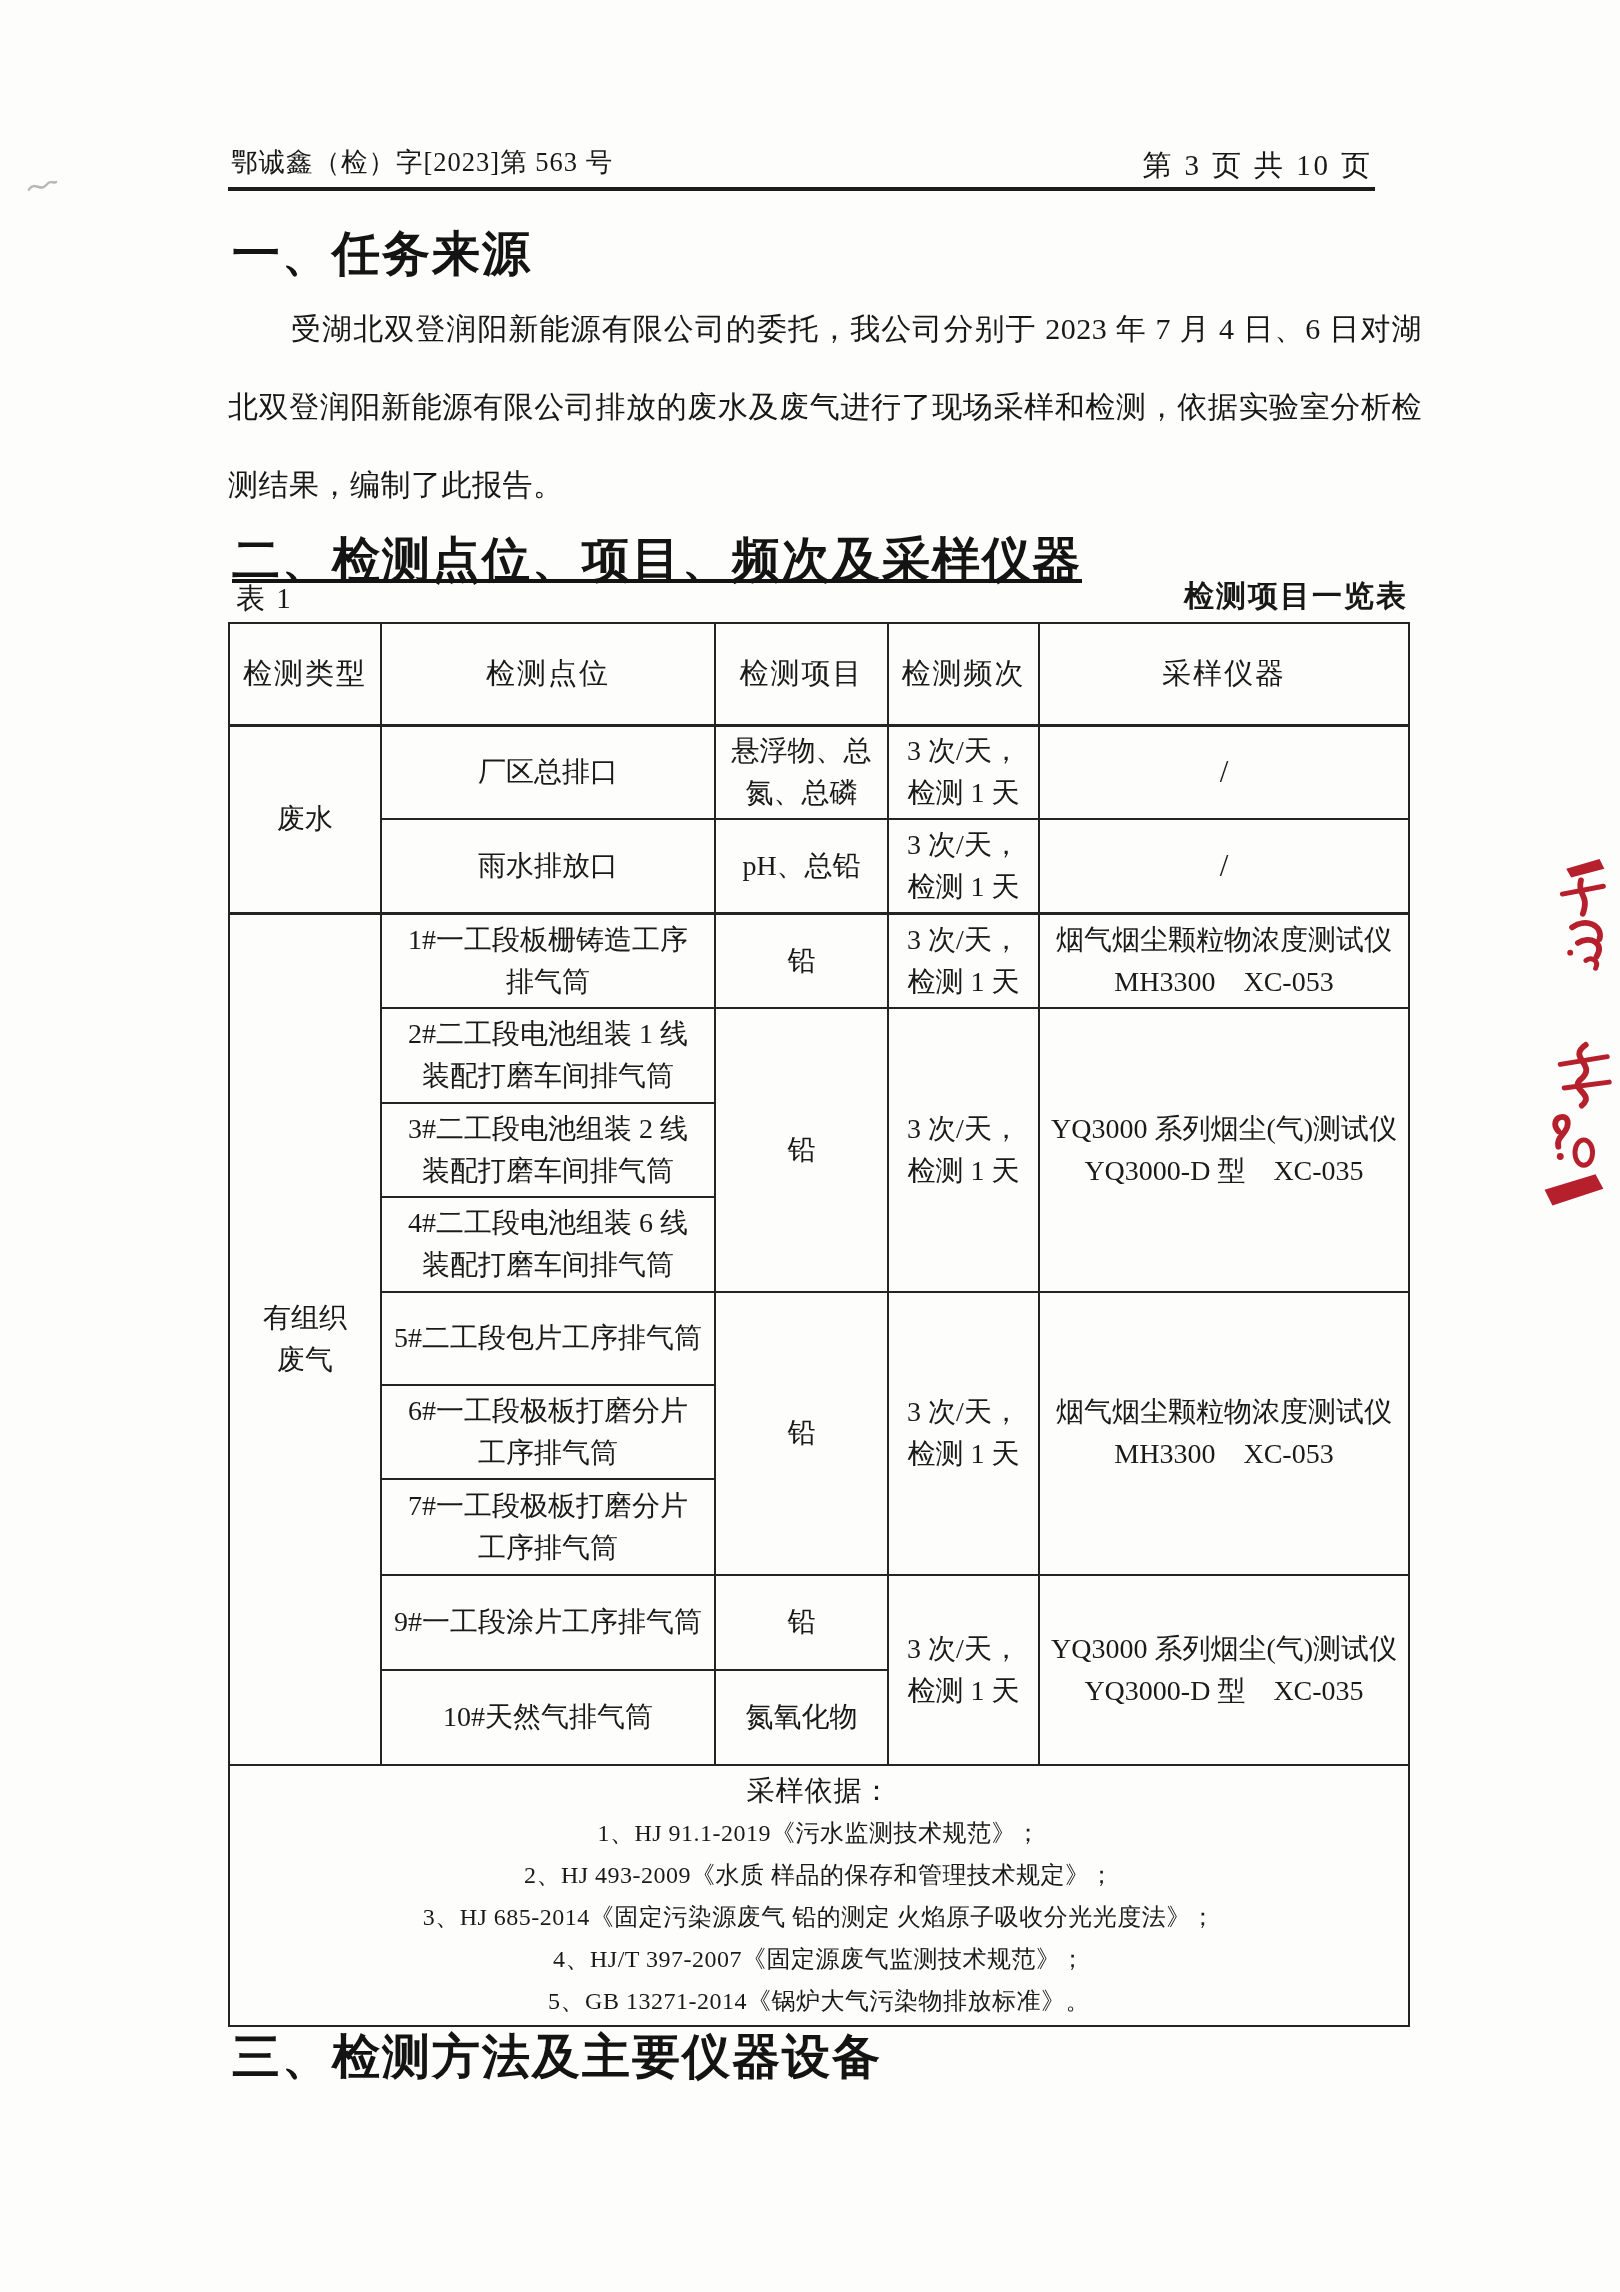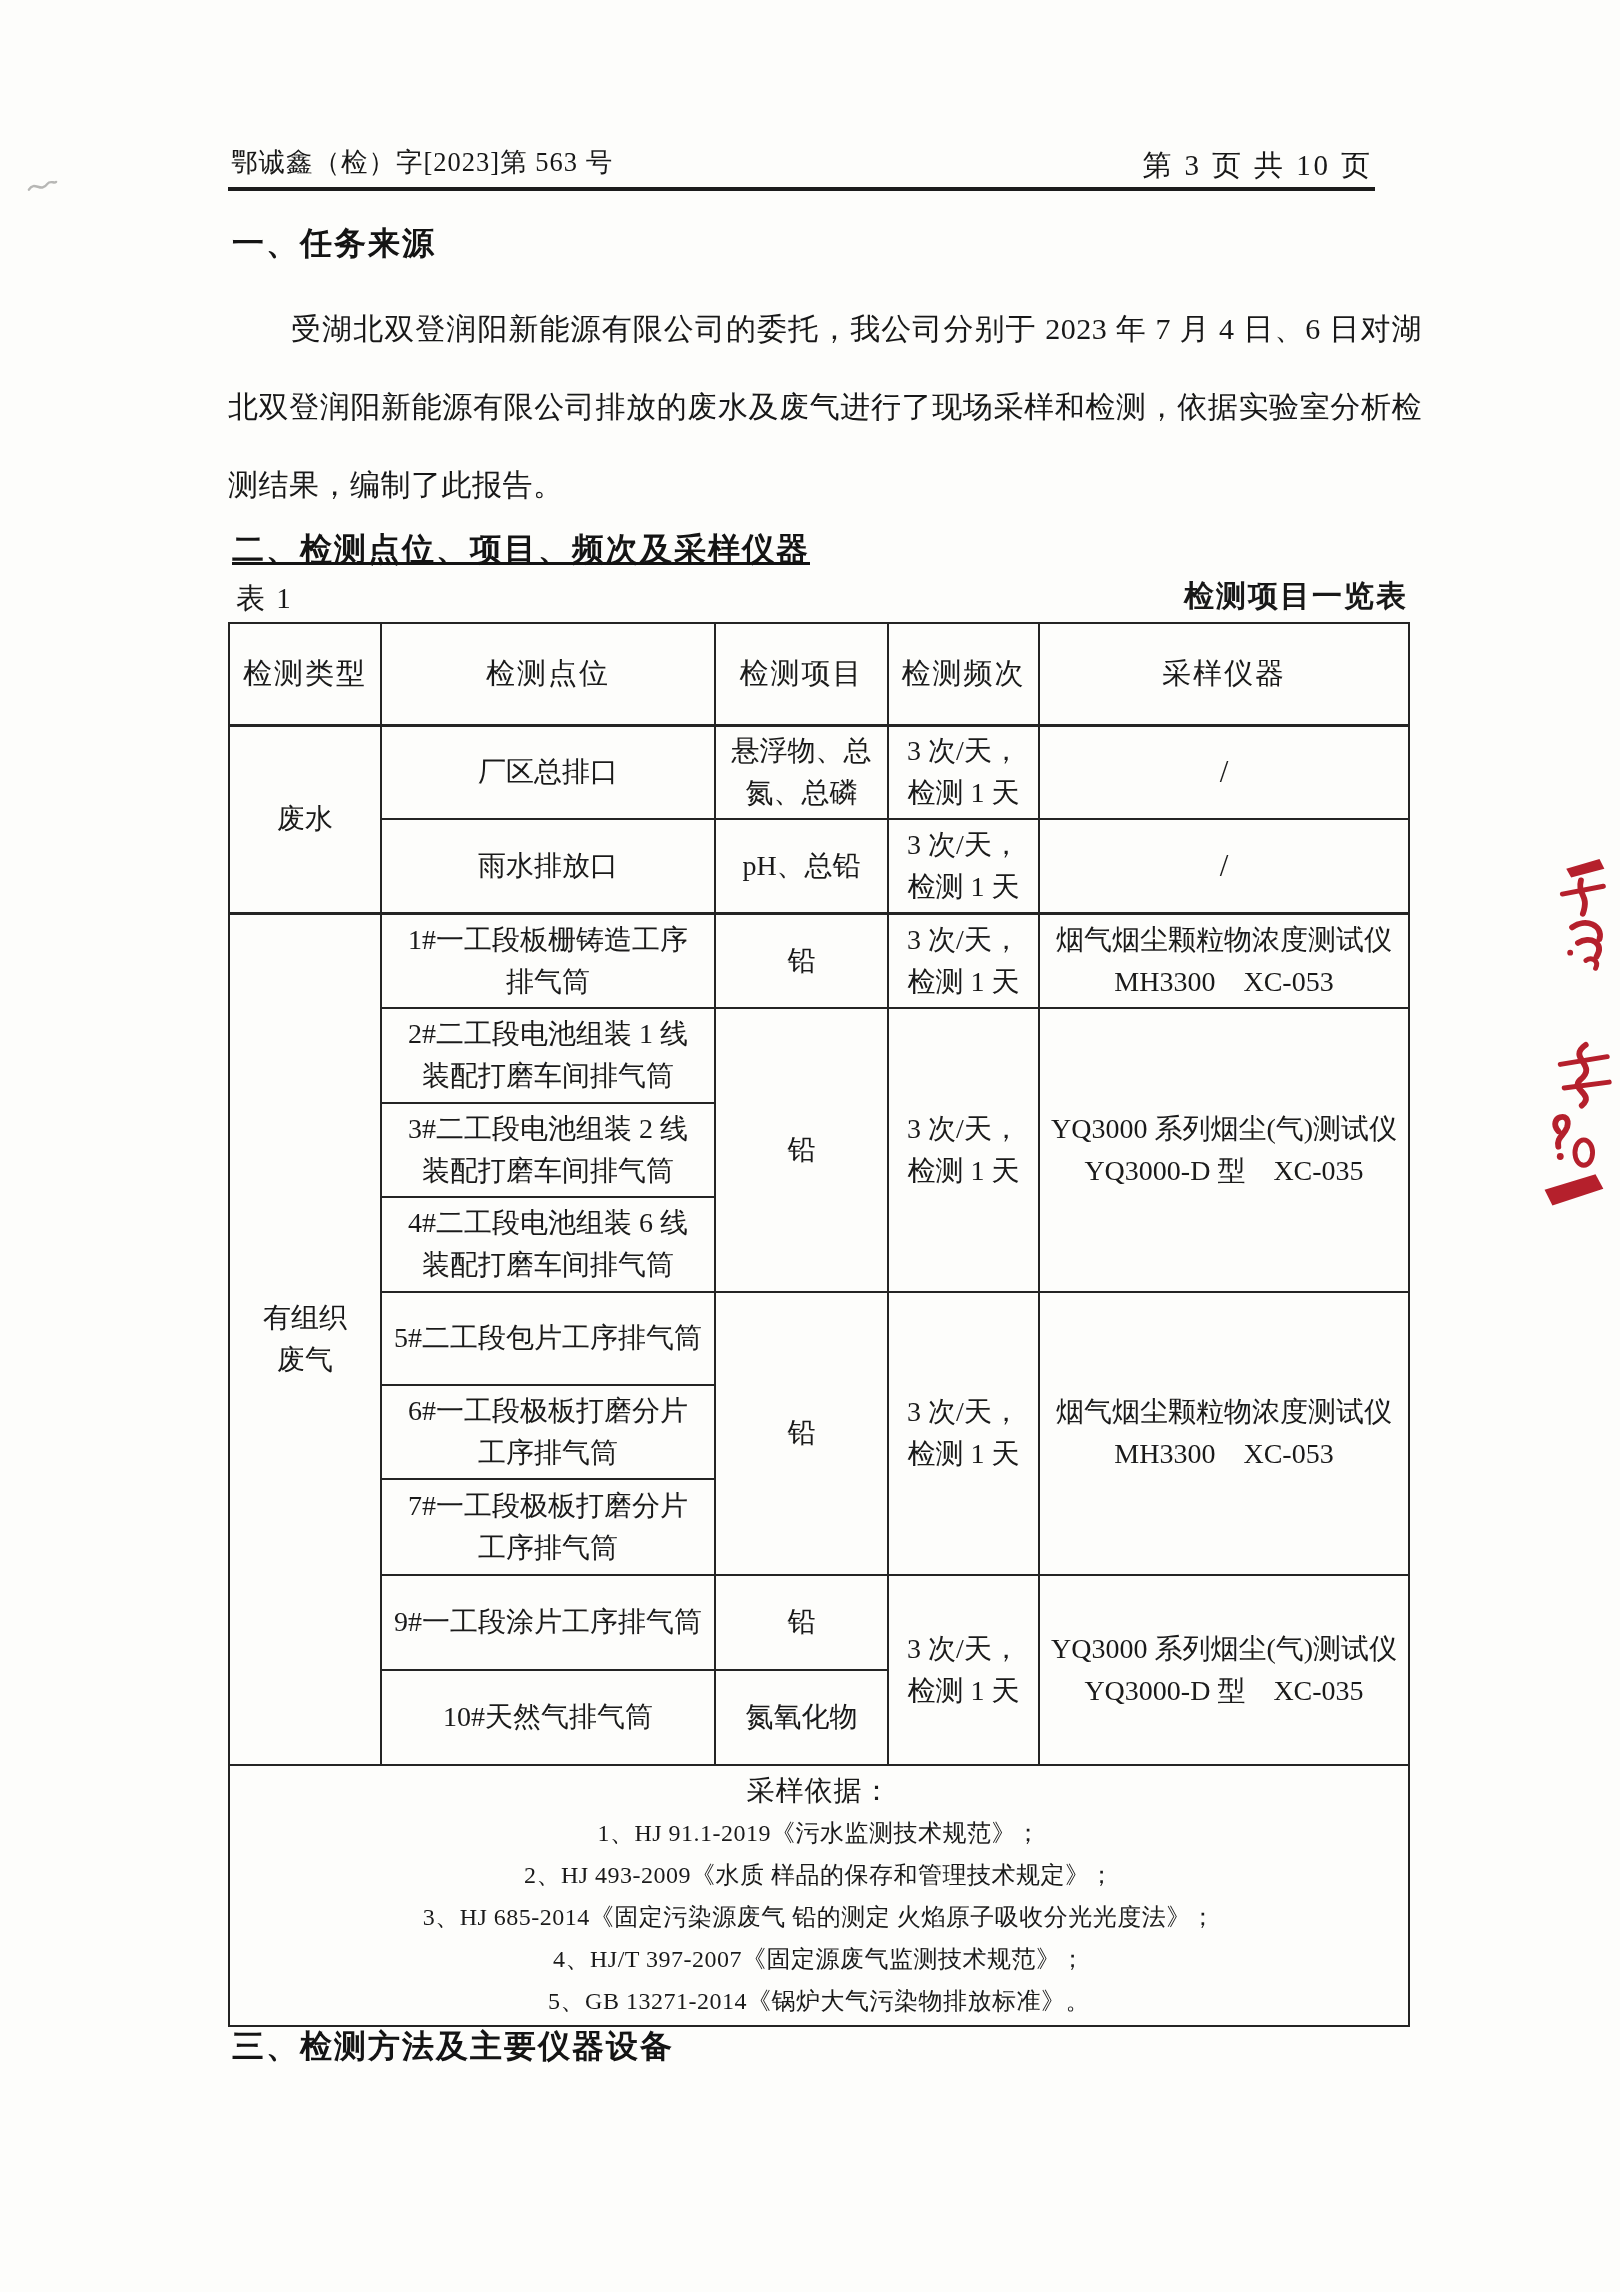--- a/index.html
+++ b/index.html
@@ -12,21 +12,21 @@
     overflow:hidden;
   }
   
   .hdr-left{position:absolute;left:231px;top:144px;font-size:26.5px;letter-spacing:1px;}
   .hdr-right{position:absolute;left:961px;top:146px;width:412px;text-align:right;font-size:29px;letter-spacing:2.9px;}
   .hdr-rule{position:absolute;left:228px;top:187px;width:1147px;height:3.9px;background:#1c1c1c;}
   
   .h-sec{
     position:absolute;
     font-family:"Liberation Sans","DejaVu Sans",sans-serif;
-    font-weight:700;font-size:32px;letter-spacing:2px;
+    font-weight:700;font-size:48px;letter-spacing:2px;
     color:#141414;
   }
   .h-sec.s1{left:232px;top:222px;}
   .h-sec.s2{left:232px;top:528px;text-decoration:underline;}
   .h-sec.s3{left:232px;top:2025px;}
   
   .para{
     position:absolute;left:228px;top:290px;width:1194px;
     font-size:30px;line-height:78px;text-align:justify;
     text-indent:63px;letter-spacing:0.5px;

